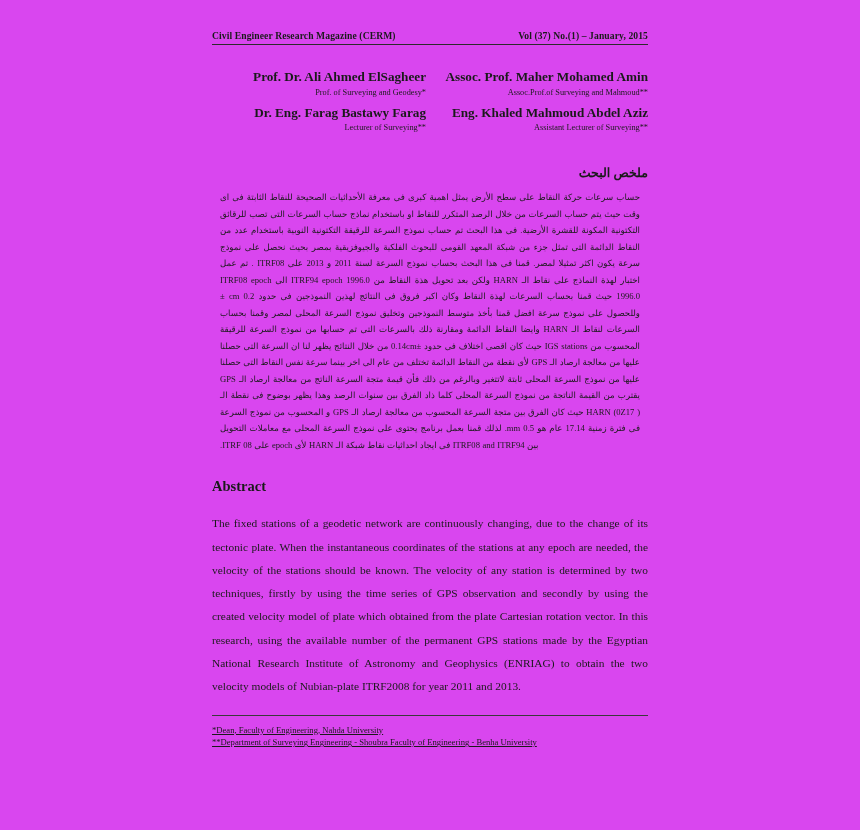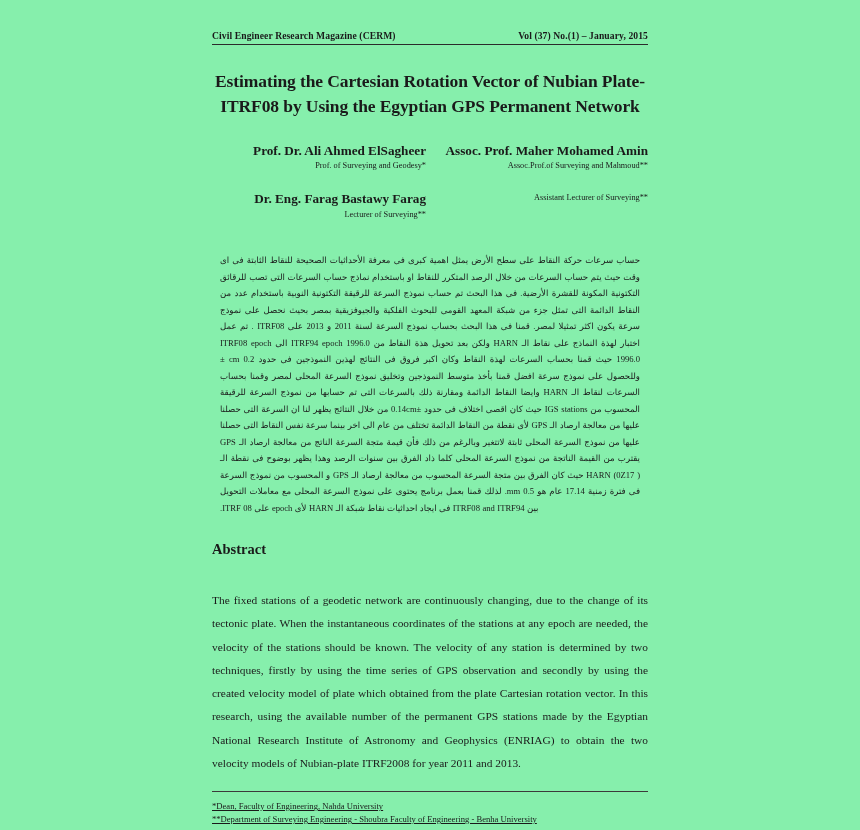--- a/index.html
+++ b/index.html
@@ -13,21 +13,21 @@
     background: #f7f7f7;
     font-family: "Liberation Serif", "DejaVu Serif", serif;
     color: #1a1a1a;
     overflow: hidden;
   }
 
   .page {
     position: relative;
     width: 860px;
     height: 830px;
-    background: #86efac;
+    background: #d946ef;
     box-sizing: border-box;
   }
 
   .content {
     position: absolute;
     left: 212px;
     top: 30px;
     width: 436px;
   }
 
@@ -75,21 +75,21 @@
     font-weight: bold;
     line-height: 1.25;
     white-space: nowrap;
   }
   .author-aff {
     font-size: 8.3px;
     line-height: 1.35;
     margin-top: 1px;
     white-space: nowrap;
   }
-  .author-row.second { margin-top: 20px; }
+  .author-row.second { margin-top: 7px; }
 
   
   .arabic-block {
     margin-top: 32px;
     direction: rtl;
     text-align: right;
     unicode-bidi: isolate;
   }
   .arabic-heading {
     font-size: 12.6px;
@@ -111,21 +111,21 @@
   }
 
   
   .abstract-heading {
     margin-top: 25px;
     font-size: 14.5px;
     font-weight: bold;
     text-align: left;
   }
   .abstract-body {
-    margin-top: 31px;
+    margin-top: 17px;
     font-size: 11.4px;
     line-height: 2.04;
     text-align: justify;
   }
   .abstract-body p { margin: 0; }
 
   
   .footnote-rule {
     margin-top: 16px;
     border-top: 1.3px solid #3a3a3a;
@@ -142,45 +142,46 @@
 <body>
 
 <div class="page">
   <div class="content">
 
     <div class="runhead">
       <span class="rh-left">Civil Engineer Research Magazine (CERM)</span>
       <span class="rh-right">Vol (37) No.(1) – January, 2015</span>
     </div>
 
-    <div class="title">Estimating the Cartesian Rotation Vector of Nubian Plate-ITRF08 by Using the Egyptian GPS Permanent Network</div>
 
     <div class="authors">
       <div class="author-row first">
         <div class="author-col left">
           <div class="author-name">Prof. Dr. Ali Ahmed ElSagheer</div>
           <div class="author-aff">Prof. of Surveying and Geodesy*</div>
         </div>
         <div class="author-col right">
           <div class="author-name">Assoc. Prof. Maher Mohamed Amin</div>
           <div class="author-aff">Assoc.Prof.of Surveying and Mahmoud**</div>
         </div>
       </div>
       <div class="author-row second">
         <div class="author-col left">
           <div class="author-name">Dr. Eng. Farag Bastawy Farag</div>
           <div class="author-aff">Lecturer of Surveying**</div>
         </div>
         <div class="author-col right">
+          <div class="author-name">Eng. Khaled Mahmoud Abdel Aziz</div>
           <div class="author-aff">Assistant Lecturer of Surveying**</div>
         </div>
       </div>
     </div>
 
     <div class="arabic-block">
+      <div class="arabic-heading">ملخص البحث</div>
       <div class="arabic-body">
         <p class="last">حساب سرعات حركة النقاط على سطح الأرض يمثل اهمية كبرى فى معرفة الأحداثيات الصحيحة للنقاط الثابتة فى اى وقت حيث يتم حساب السرعات من خلال الرصد المتكرر للنقاط او باستخدام نماذج حساب السرعات التى تصب للرقائق التكتونية المكونة للقشرة الأرضية. فى هذا البحث تم حساب نموذج السرعة للرقيقة التكتونية النوبية باستخدام عدد من النقاط الدائمة التى تمثل جزء من شبكة المعهد القومى للبحوث الفلكية والجيوفزيقية بمصر بحيث نحصل على نموذج سرعة يكون اكثر تمثيلا لمصر. قمنا فى هذا البحث بحساب نموذج السرعة لسنة 2011 و 2013 على ITRF08 . تم عمل اختبار لهذة النماذج على نقاط الـ HARN ولكن بعد تحويل هذة النقاط من ITRF94 epoch 1996.0 الى ITRF08 epoch 1996.0 حيث قمنا بحساب السرعات لهذة النقاط وكان اكبر فروق فى النتائج لهذين النموذجين فى حدود 0.2 cm ± وللحصول على نموذج سرعة افضل قمنا بأخذ متوسط النموذجين وتخليق نموذج السرعة المحلى لمصر وقمنا بحساب السرعات لنقاط الـ HARN وايضا النقاط الدائمة ومقارنة ذلك بالسرعات التى تم حسابها من نموذج السرعة للرقيقة المحسوب من IGS stations حيث كان اقصى اختلاف فى حدود ±0.14cm من خلال النتائج يظهر لنا ان السرعة التى حصلنا عليها من معالجة ارصاد الـ GPS لأى نقطة من النقاط الدائمة تختلف من عام الى اخر بينما سرعة نفس النقاط التى حصلنا عليها من نموذج السرعة المحلى ثابتة لاتتغير وبالرغم من ذلك فأن قيمة متجة السرعة الناتج من معالجة ارصاد الـ GPS يقترب من القيمة الناتجة من نموذج السرعة المحلى كلما ذاد الفرق بين سنوات الرصد وهذا يظهر بوضوح فى نقطة الـ HARN (0Z17 ) حيث كان الفرق بين متجة السرعة المحسوب من معالجة ارصاد الـ GPS و المحسوب من نموذج السرعة فى فترة زمنية 17.14 عام هو 0.5 mm. لذلك قمنا بعمل برنامج يحتوى على نموذج السرعة المحلى مع معاملات التحويل بين ITRF08 and ITRF94 فى ايجاد احداثيات نقاط شبكة الـ HARN لأى epoch على ITRF 08.</p>
       </div>
     </div>
 
     <div class="abstract-heading">Abstract</div>
     <div class="abstract-body">
       <p>The fixed stations of a geodetic network are continuously changing, due to the change of its tectonic plate. When the instantaneous coordinates of the stations at any epoch are needed, the velocity of the stations should be known. The velocity of any station is determined by two techniques, firstly by using the time series of GPS observation and secondly by using the created velocity model of plate which obtained from the plate Cartesian rotation vector. In this research, using the available number of the permanent GPS stations made by the Egyptian National Research Institute of Astronomy and Geophysics (ENRIAG) to obtain the two velocity models of Nubian-plate ITRF2008 for year 2011 and 2013.</p>
     </div>
 

